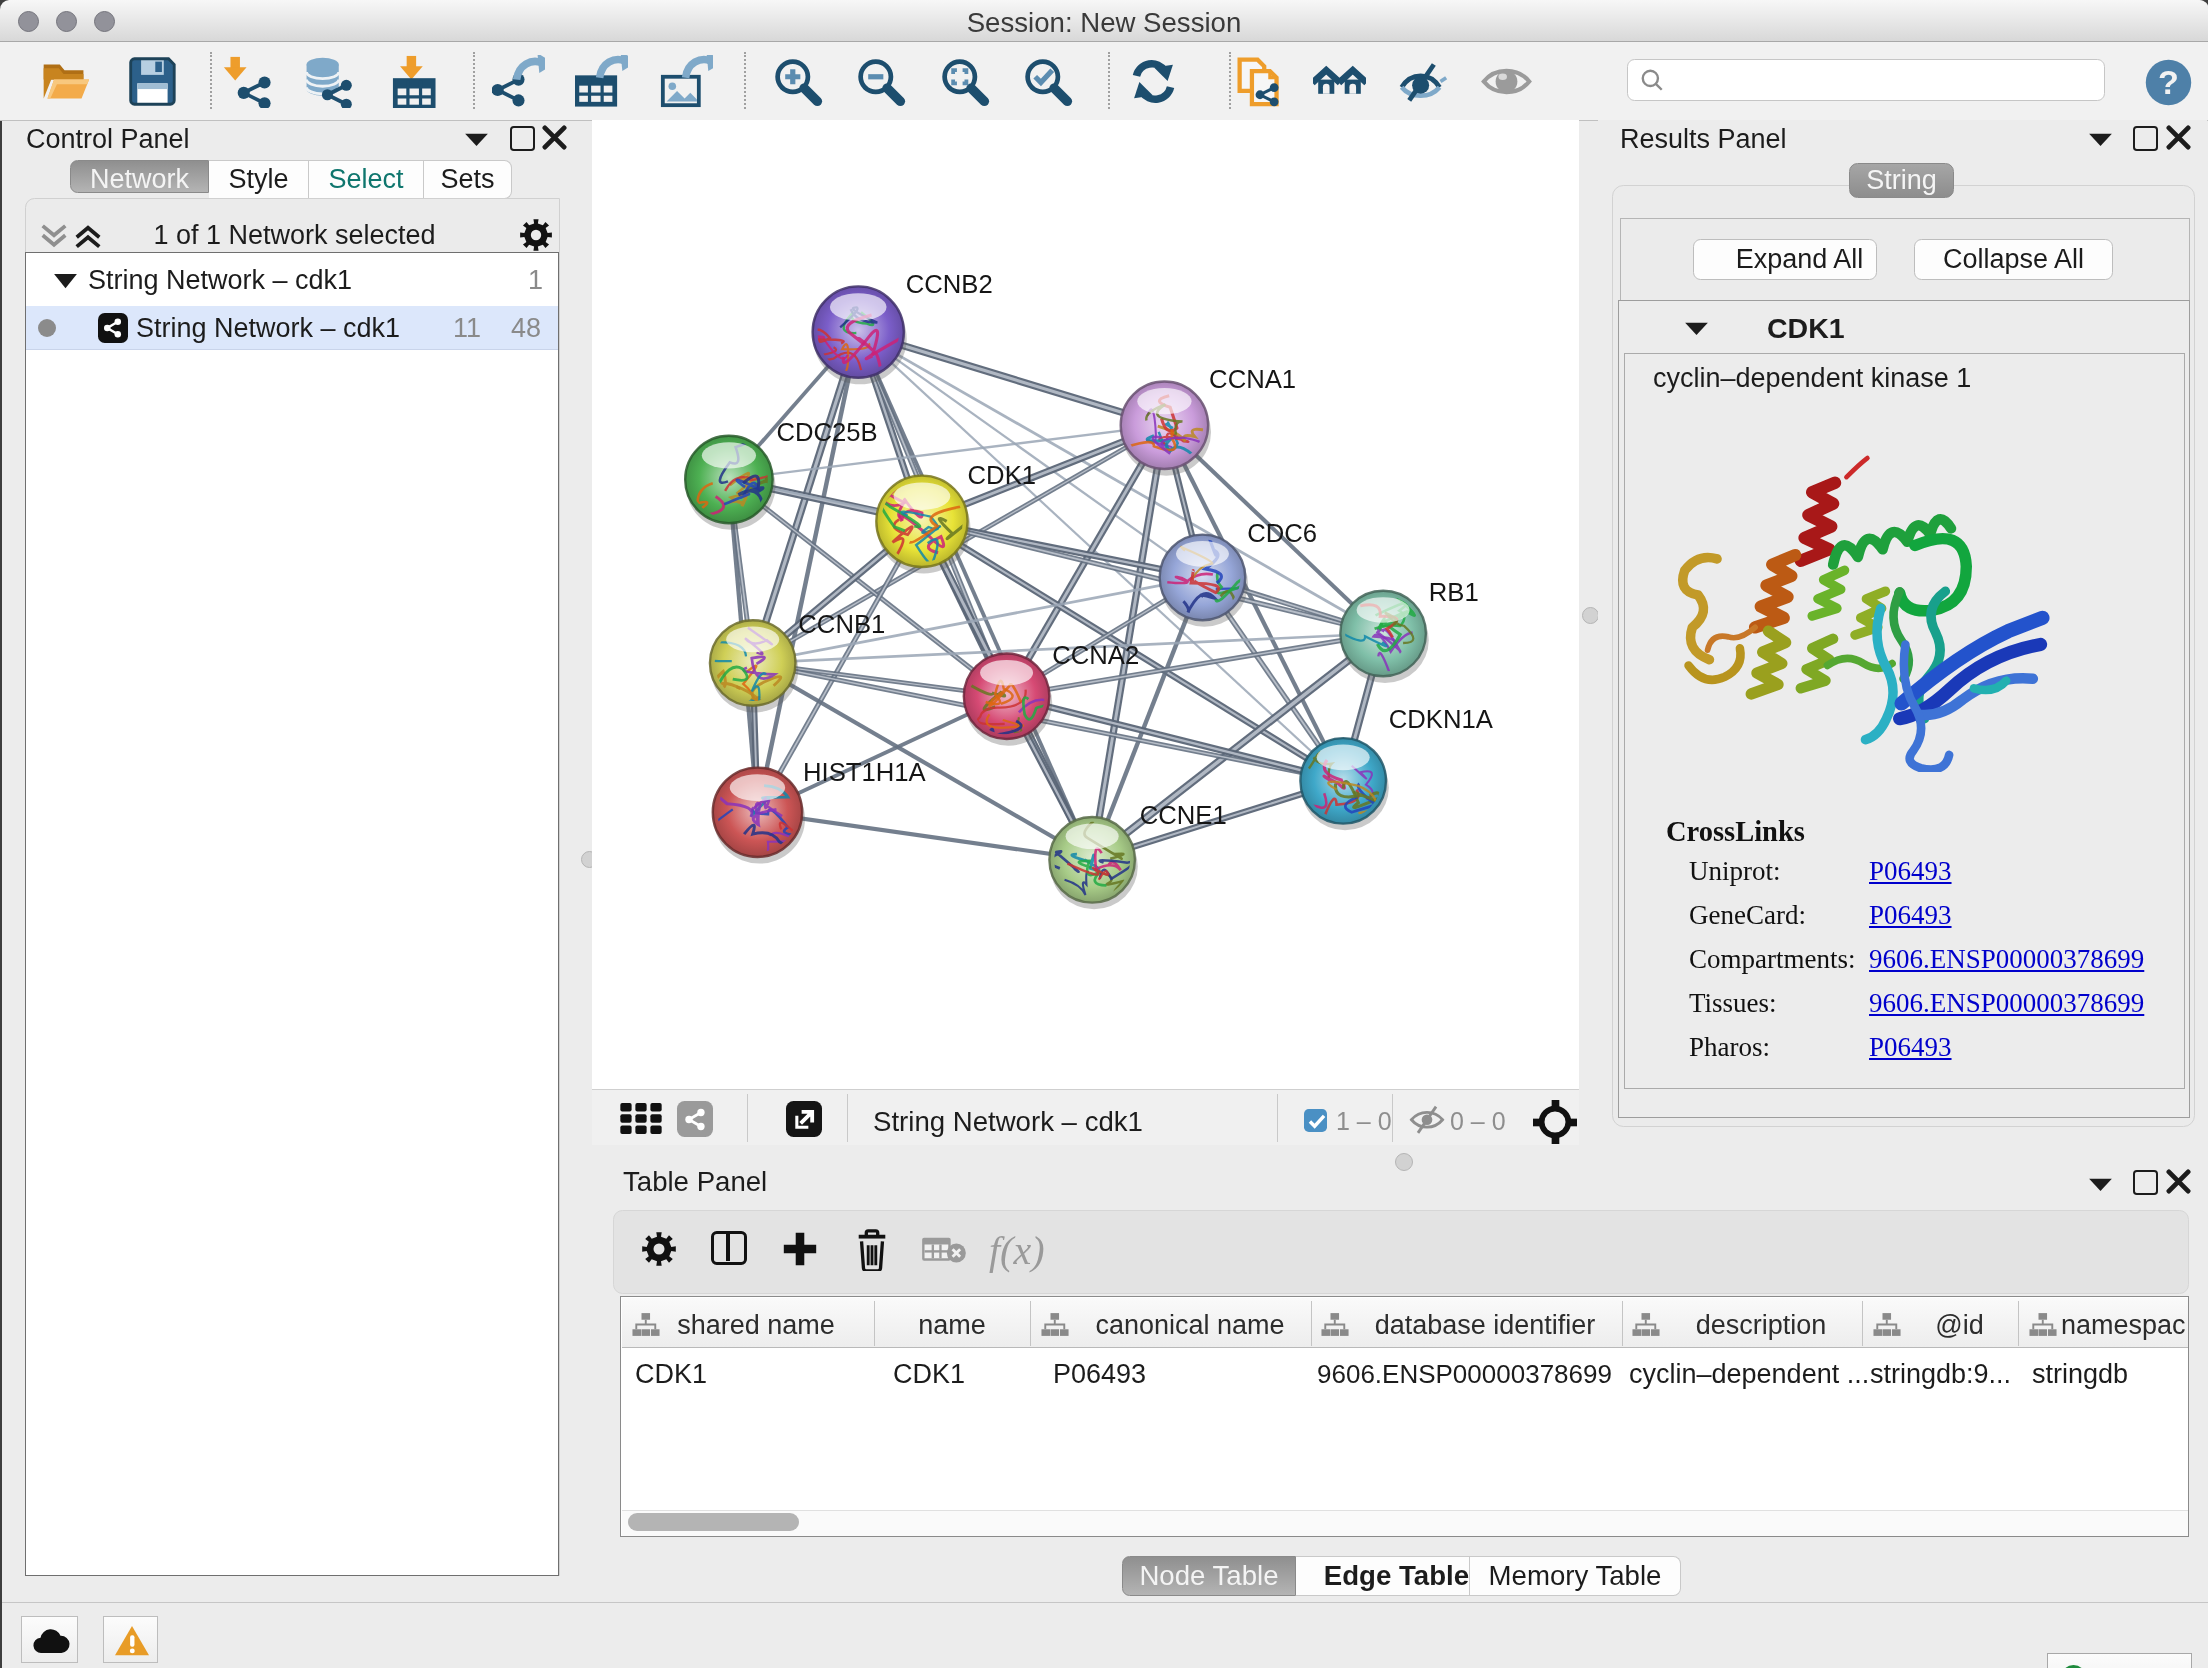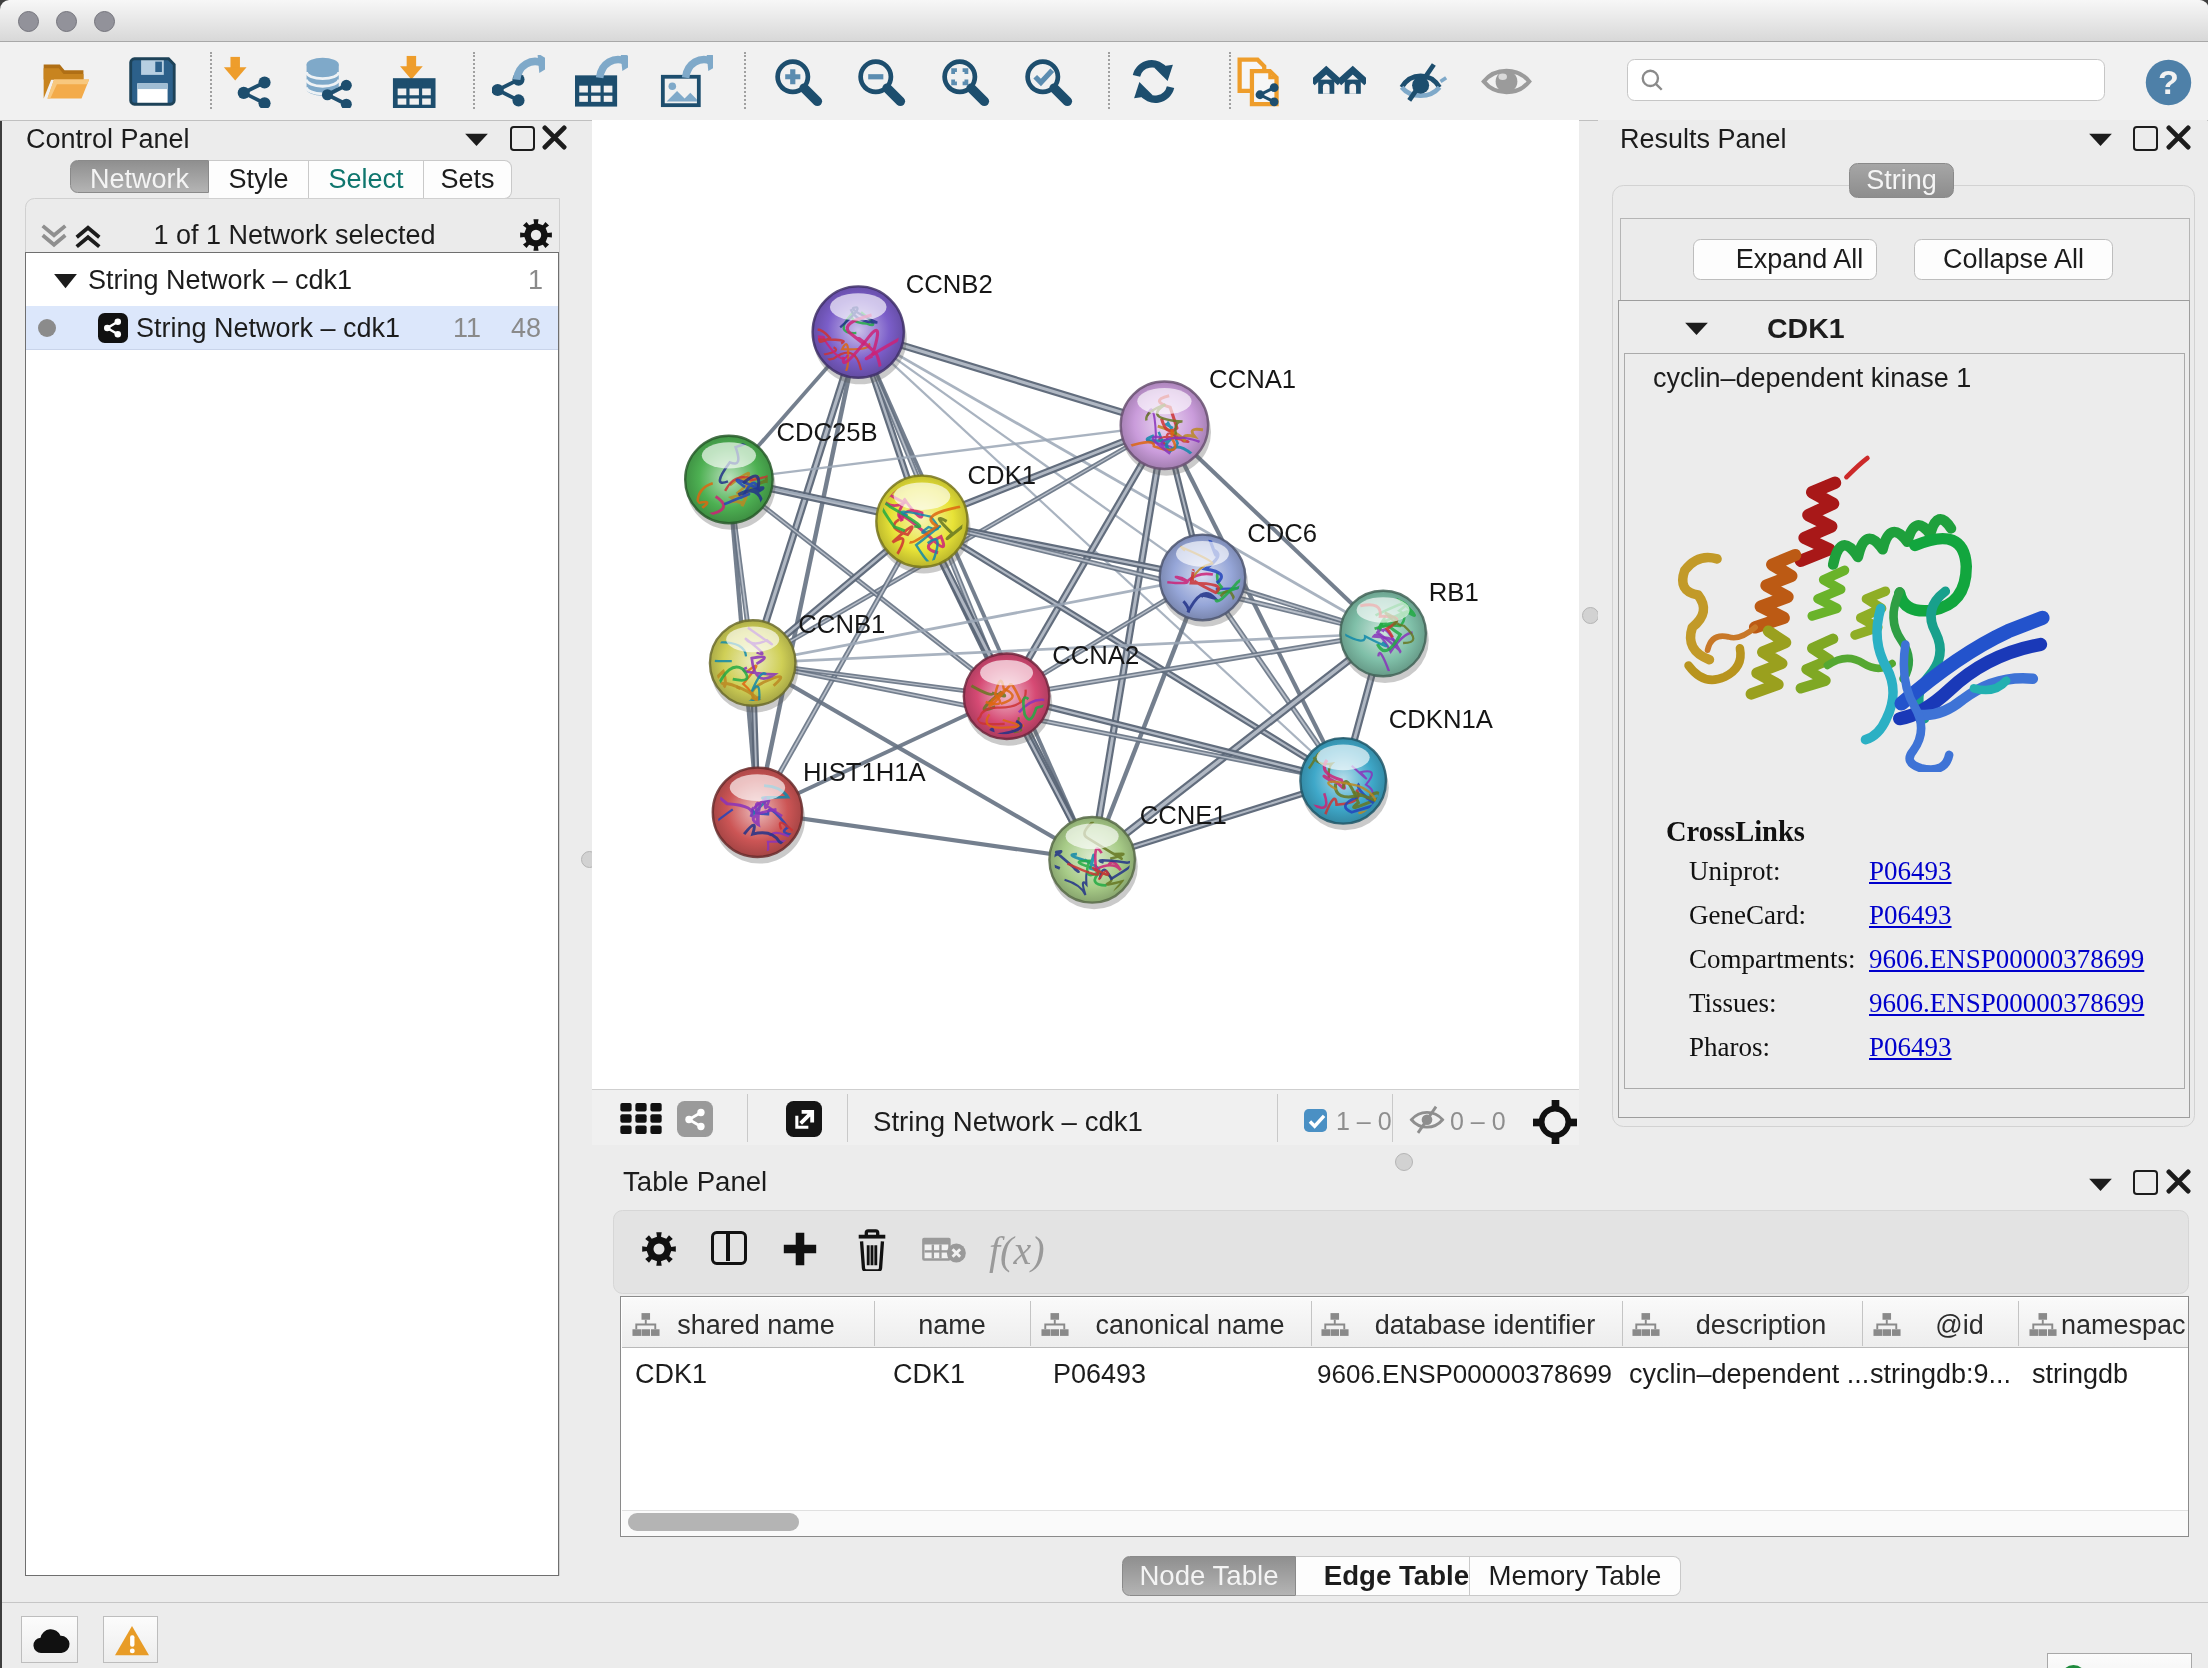--- a/index.html
+++ b/index.html
@@ -25,20 +25,21 @@
 </style>
 </head>
 <body>
 <div id="app">
   <div id="win"></div>
 
   <div id="titlebar">
     <div class="tl" style="left:18px;"></div>
     <div class="tl" style="left:56px;"></div>
     <div class="tl" style="left:94px;"></div>
+    <div id="title">Session: New Session</div>
   </div>
 
   <div id="toolbar">
     <svg class="tbi" style="left:38px" viewBox="0 0 56 56" id="ic-open">
         <path d="M6 10 h17 l5 6 h20 v10 H6 Z" fill="#b06f15"></path>
         <path d="M6 46 V14 h16 l5 6 h21 v6 H14 Z" fill="#c8841f"></path>
         <path d="M10 46 L17 26 H54 L46 46 Z" fill="#f3ab4a"></path>
         <path d="M10 46 L17 26 H54 L52 31 H20 L13 46 Z" fill="#f8c87e"></path>
       </svg>
     <svg class="tbi" style="left:125px" viewBox="0 0 56 56" id="ic-save">

